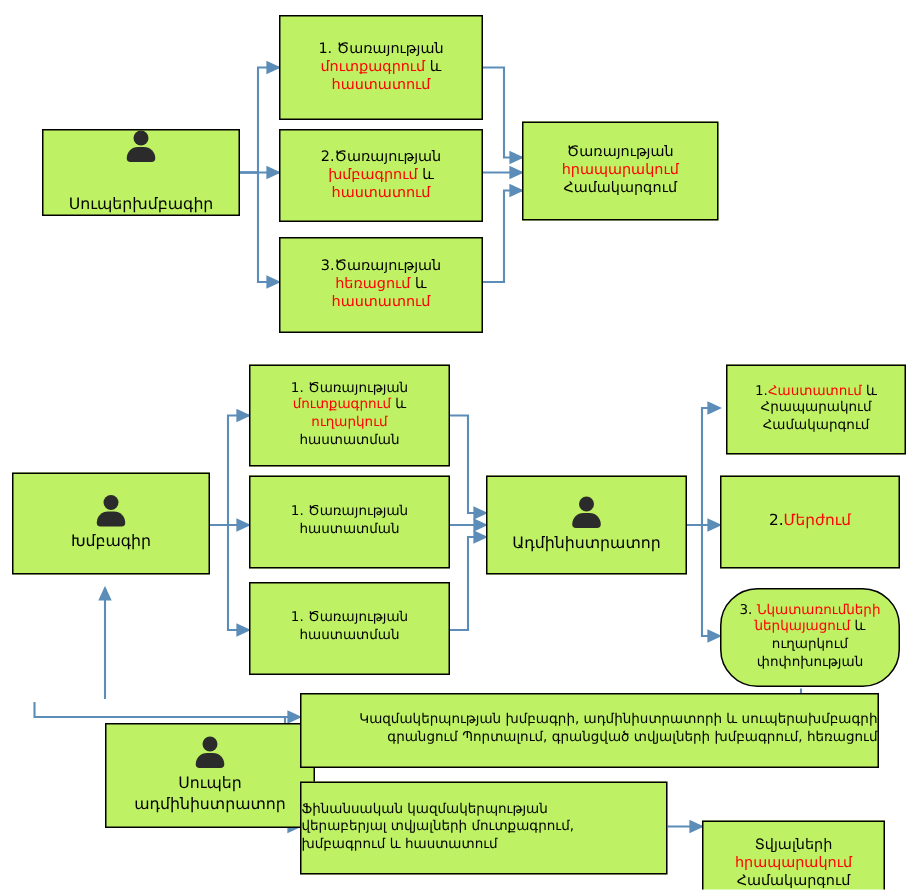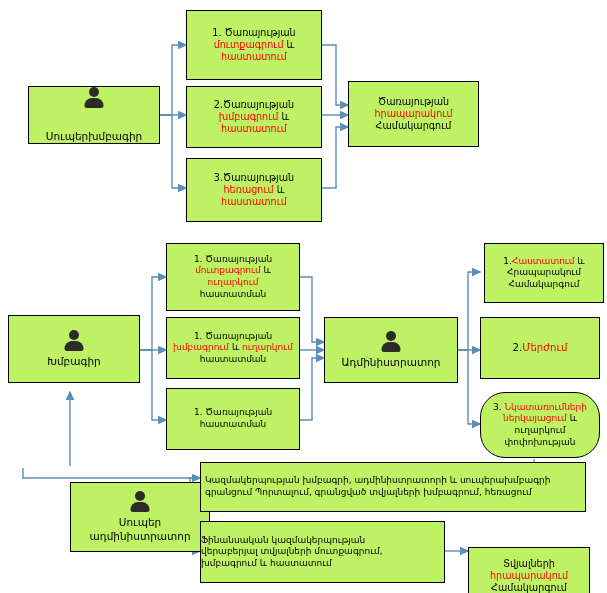--- a/index.html
+++ b/index.html
@@ -156,23 +156,20 @@
       <span class="red">մուտքագրում</span><span class="blk"> և</span>
     </span>
     <span class="ln red">ուղարկում</span>
     <span class="ln blk">հաստատման</span>
   </div>
 
   <div class="box t9" style="left:166px;top:317px;width:134px;height:62px;">
     <span class="ln">
       <span class="blk">1. </span><span class="blk">Ծառայության</span>
     </span>
-    <span class="ln">
-      <span class="red">խմբագրում</span><span class="blk"> և </span><span class="red">ուղարկում</span>
-    </span>
     <span class="ln blk">հաստատման</span>
   </div>
 
   <div class="box t9" style="left:166px;top:388px;width:134px;height:62px;">
     <span class="ln">
       <span class="blk">1. </span><span class="blk">Ծառայության</span>
     </span>
     <span class="ln blk">հաստատման</span>
   </div>
 
@@ -211,21 +208,21 @@
 
   <div class="box actor" style="left:38px;top:482px;width:140px;height:70px;margin-left:32px;">
     <span class="avatar">
       <span class="head"></span>
         <span class="body"></span>
     </span>
     <span class="label">Սուպեր</span>
     <span class="label">ադմինիստրատոր</span>
   </div>
 
-  <div class="box t9" style="left:200px;top:462px;width:386px;height:50px;align-items:flex-start;padding-left:4px;text-align:left;">
+  <div class="box t9" style="left:200px;top:462px;width:386px;height:50px;align-items:flex-start;padding-left:4px;text-align:right;">
     <span class="ln blk">Կազմակերպության խմբագրի, ադմինիստրատորի և սուպերախմբագրի</span>
     <span class="ln blk">գրանցում Պորտալում, գրանցված տվյալների խմբագրում, հեռացում</span>
   </div>
 
   <div class="box t9" style="left:200px;top:521px;width:245px;height:62px;align-items:flex-start;text-align:left;">
     <span class="ln blk">Ֆինանսական կազմակերպության</span>
     <span class="ln blk">վերաբերյալ տվյալների մուտքագրում,</span>
     <span class="ln blk">խմբագրում և հաստատում</span>
   </div>
 

